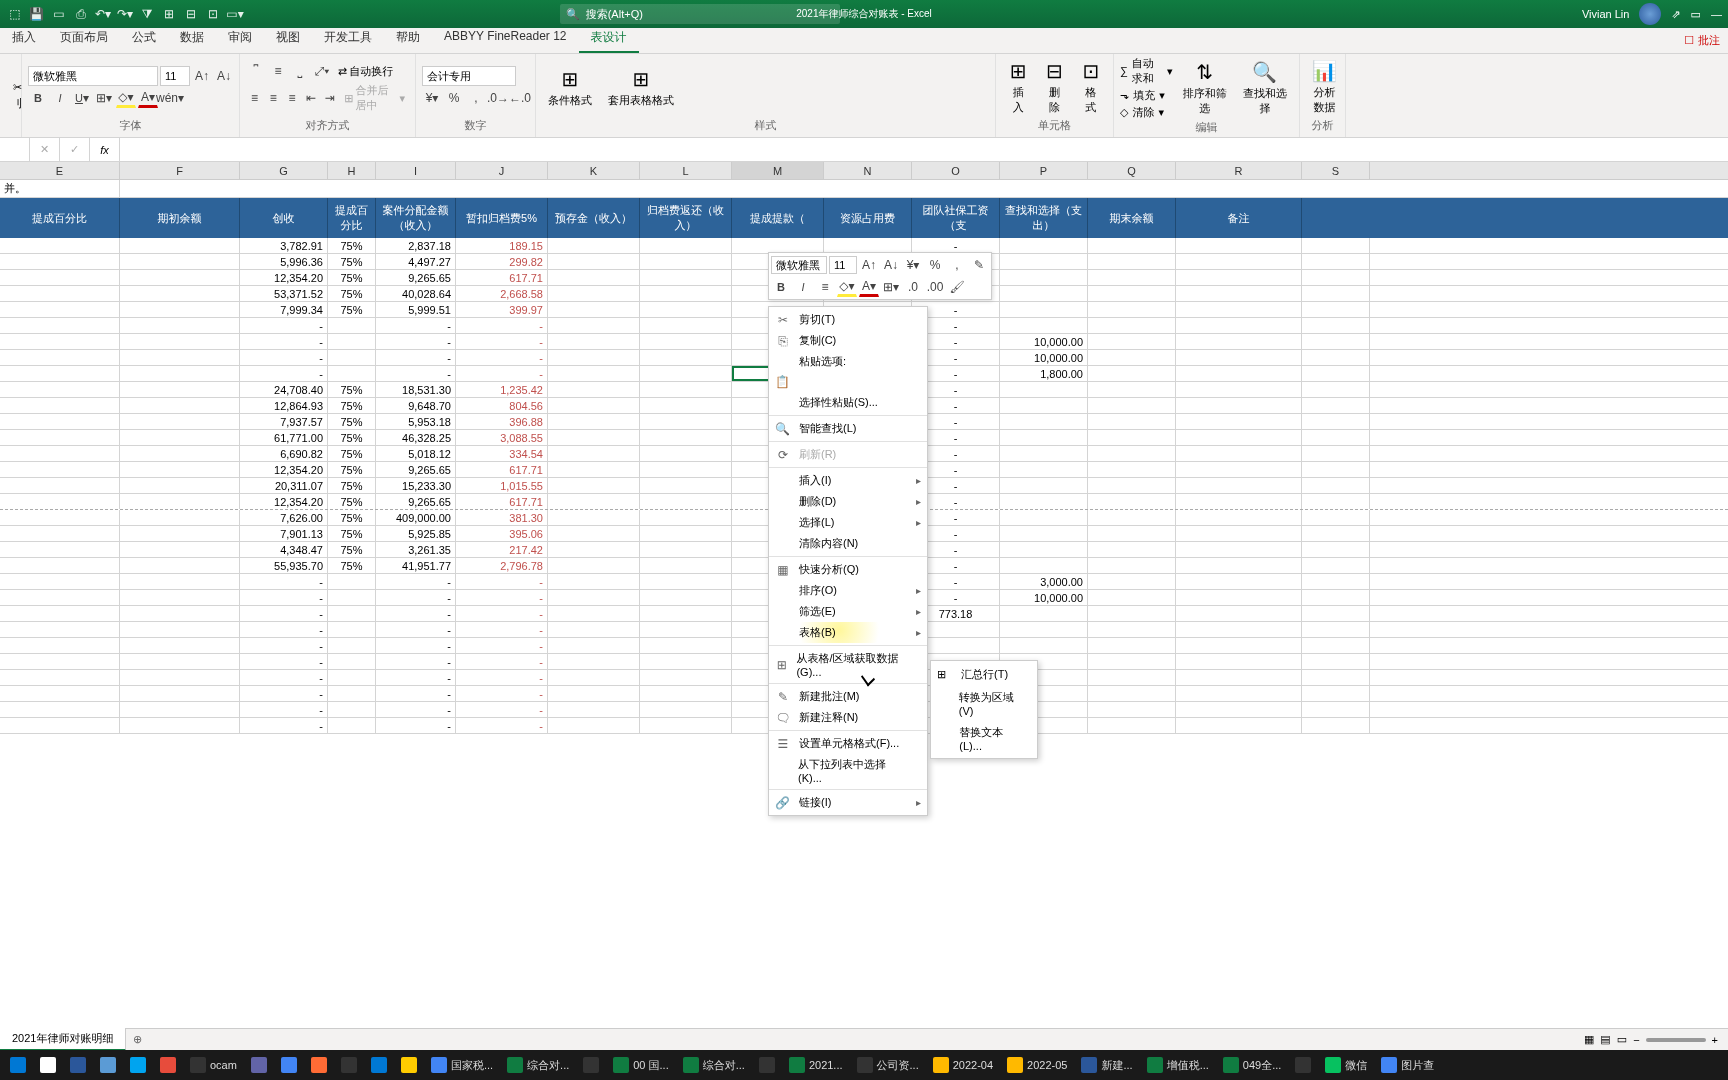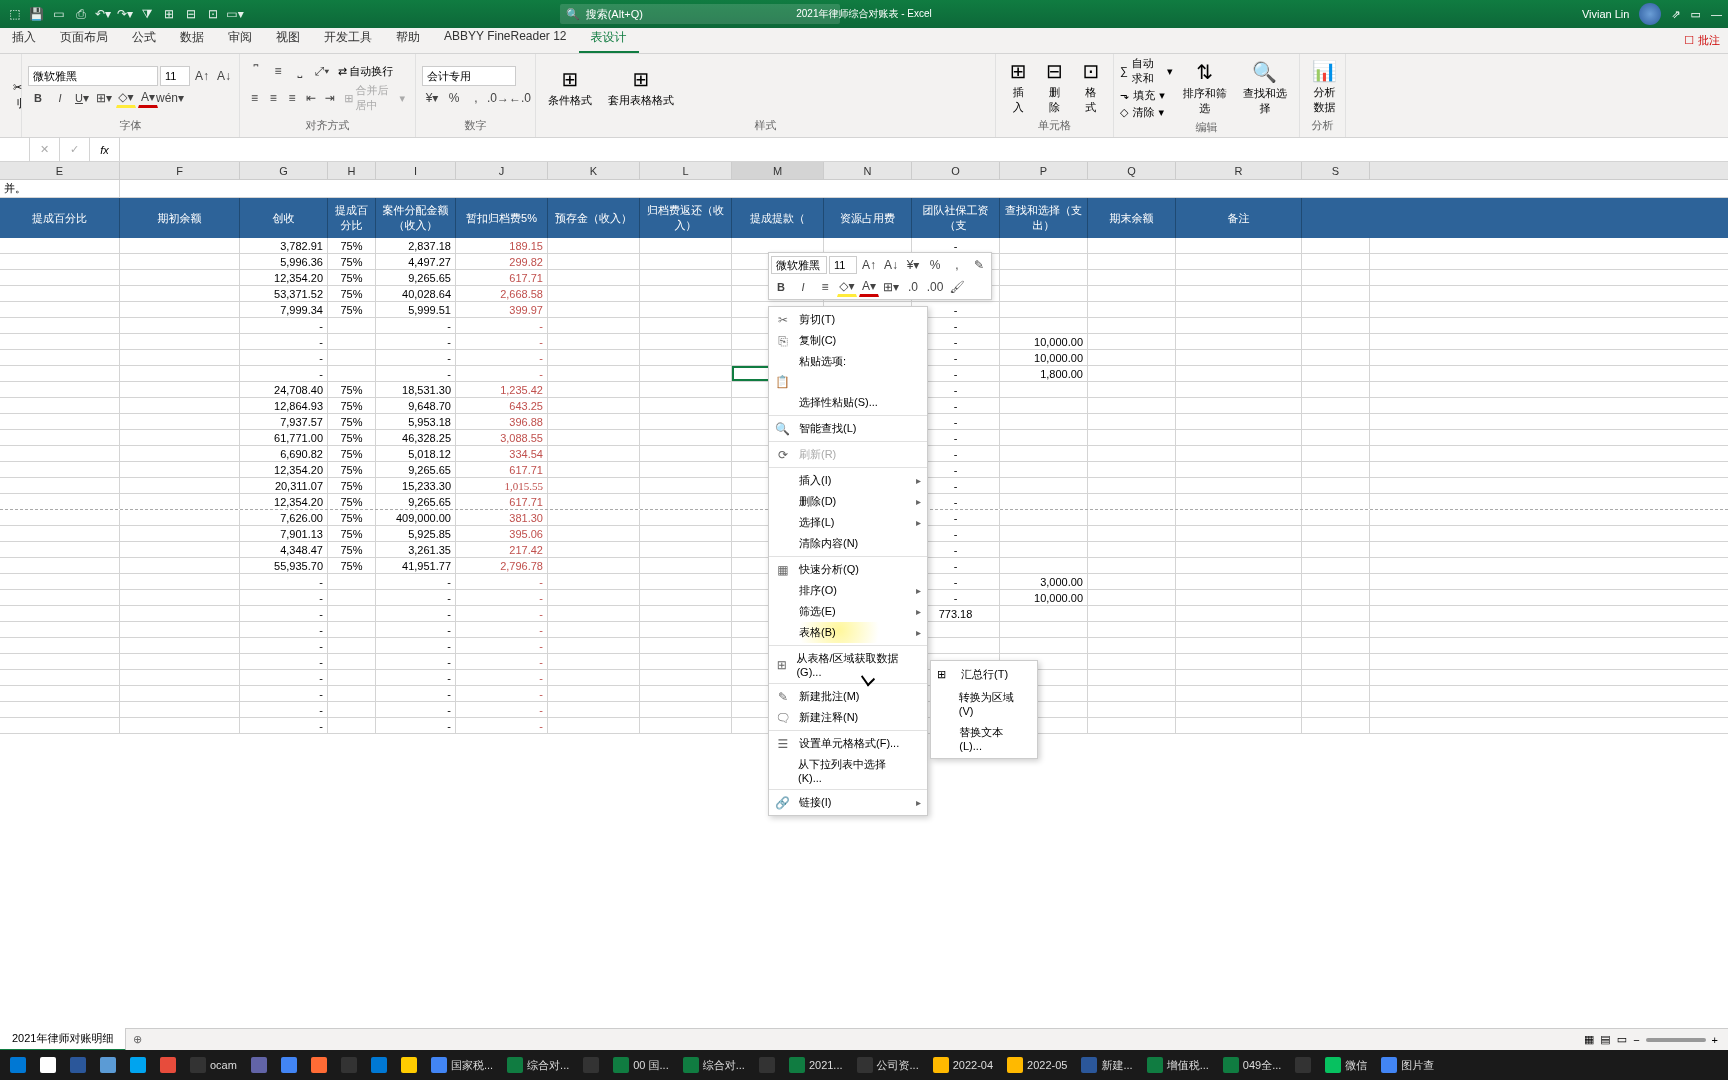--- a/index.html
+++ b/index.html
@@ -462,21 +462,21 @@
         <div class="cell  " style="width: 88px;"></div>
         <div class="cell  " style="width: 126px;"></div>
         <div class="cell  " style="width: 68px;"></div>
       </div>
       <div class="row">
         <div class="cell  " style="width: 120px;"></div>
         <div class="cell  " style="width: 120px;"></div>
         <div class="cell  " style="width: 88px;">12,864.93</div>
         <div class="cell c " style="width: 48px;">75%</div>
         <div class="cell  " style="width: 80px;">9,648.70</div>
-        <div class="cell  red" style="width: 92px;">643.25</div>
+        <div class="cell  red" style="width: 92px;">804.56</div>
         <div class="cell  " style="width: 92px;"></div>
         <div class="cell  " style="width: 92px;"></div>
         <div class="cell  red" style="width: 92px;"></div>
         <div class="cell  " style="width: 88px;"></div>
         <div class="cell c " style="width: 88px;">-</div>
         <div class="cell  " style="width: 88px;"></div>
         <div class="cell  " style="width: 88px;"></div>
         <div class="cell  " style="width: 126px;"></div>
         <div class="cell  " style="width: 68px;"></div>
       </div>
@@ -547,21 +547,21 @@
         <div class="cell  " style="width: 88px;"></div>
         <div class="cell  " style="width: 126px;"></div>
         <div class="cell  " style="width: 68px;"></div>
       </div>
       <div class="row">
         <div class="cell  " style="width: 120px;"></div>
         <div class="cell  " style="width: 120px;"></div>
         <div class="cell  " style="width: 88px;">20,311.07</div>
         <div class="cell c " style="width: 48px;">75%</div>
         <div class="cell  " style="width: 80px;">15,233.30</div>
-        <div class="cell  red" style="width: 92px; font-family: Liberation Serif, serif;">1,015.55</div>
+        <div class="cell  red" style="width: 92px;">1,015.55</div>
         <div class="cell  " style="width: 92px;"></div>
         <div class="cell  " style="width: 92px;"></div>
         <div class="cell  red" style="width: 92px;"></div>
         <div class="cell  " style="width: 88px;"></div>
         <div class="cell c " style="width: 88px;">-</div>
         <div class="cell  " style="width: 88px;"></div>
         <div class="cell  " style="width: 88px;"></div>
         <div class="cell  " style="width: 126px;"></div>
         <div class="cell  " style="width: 68px;"></div>
       </div>

